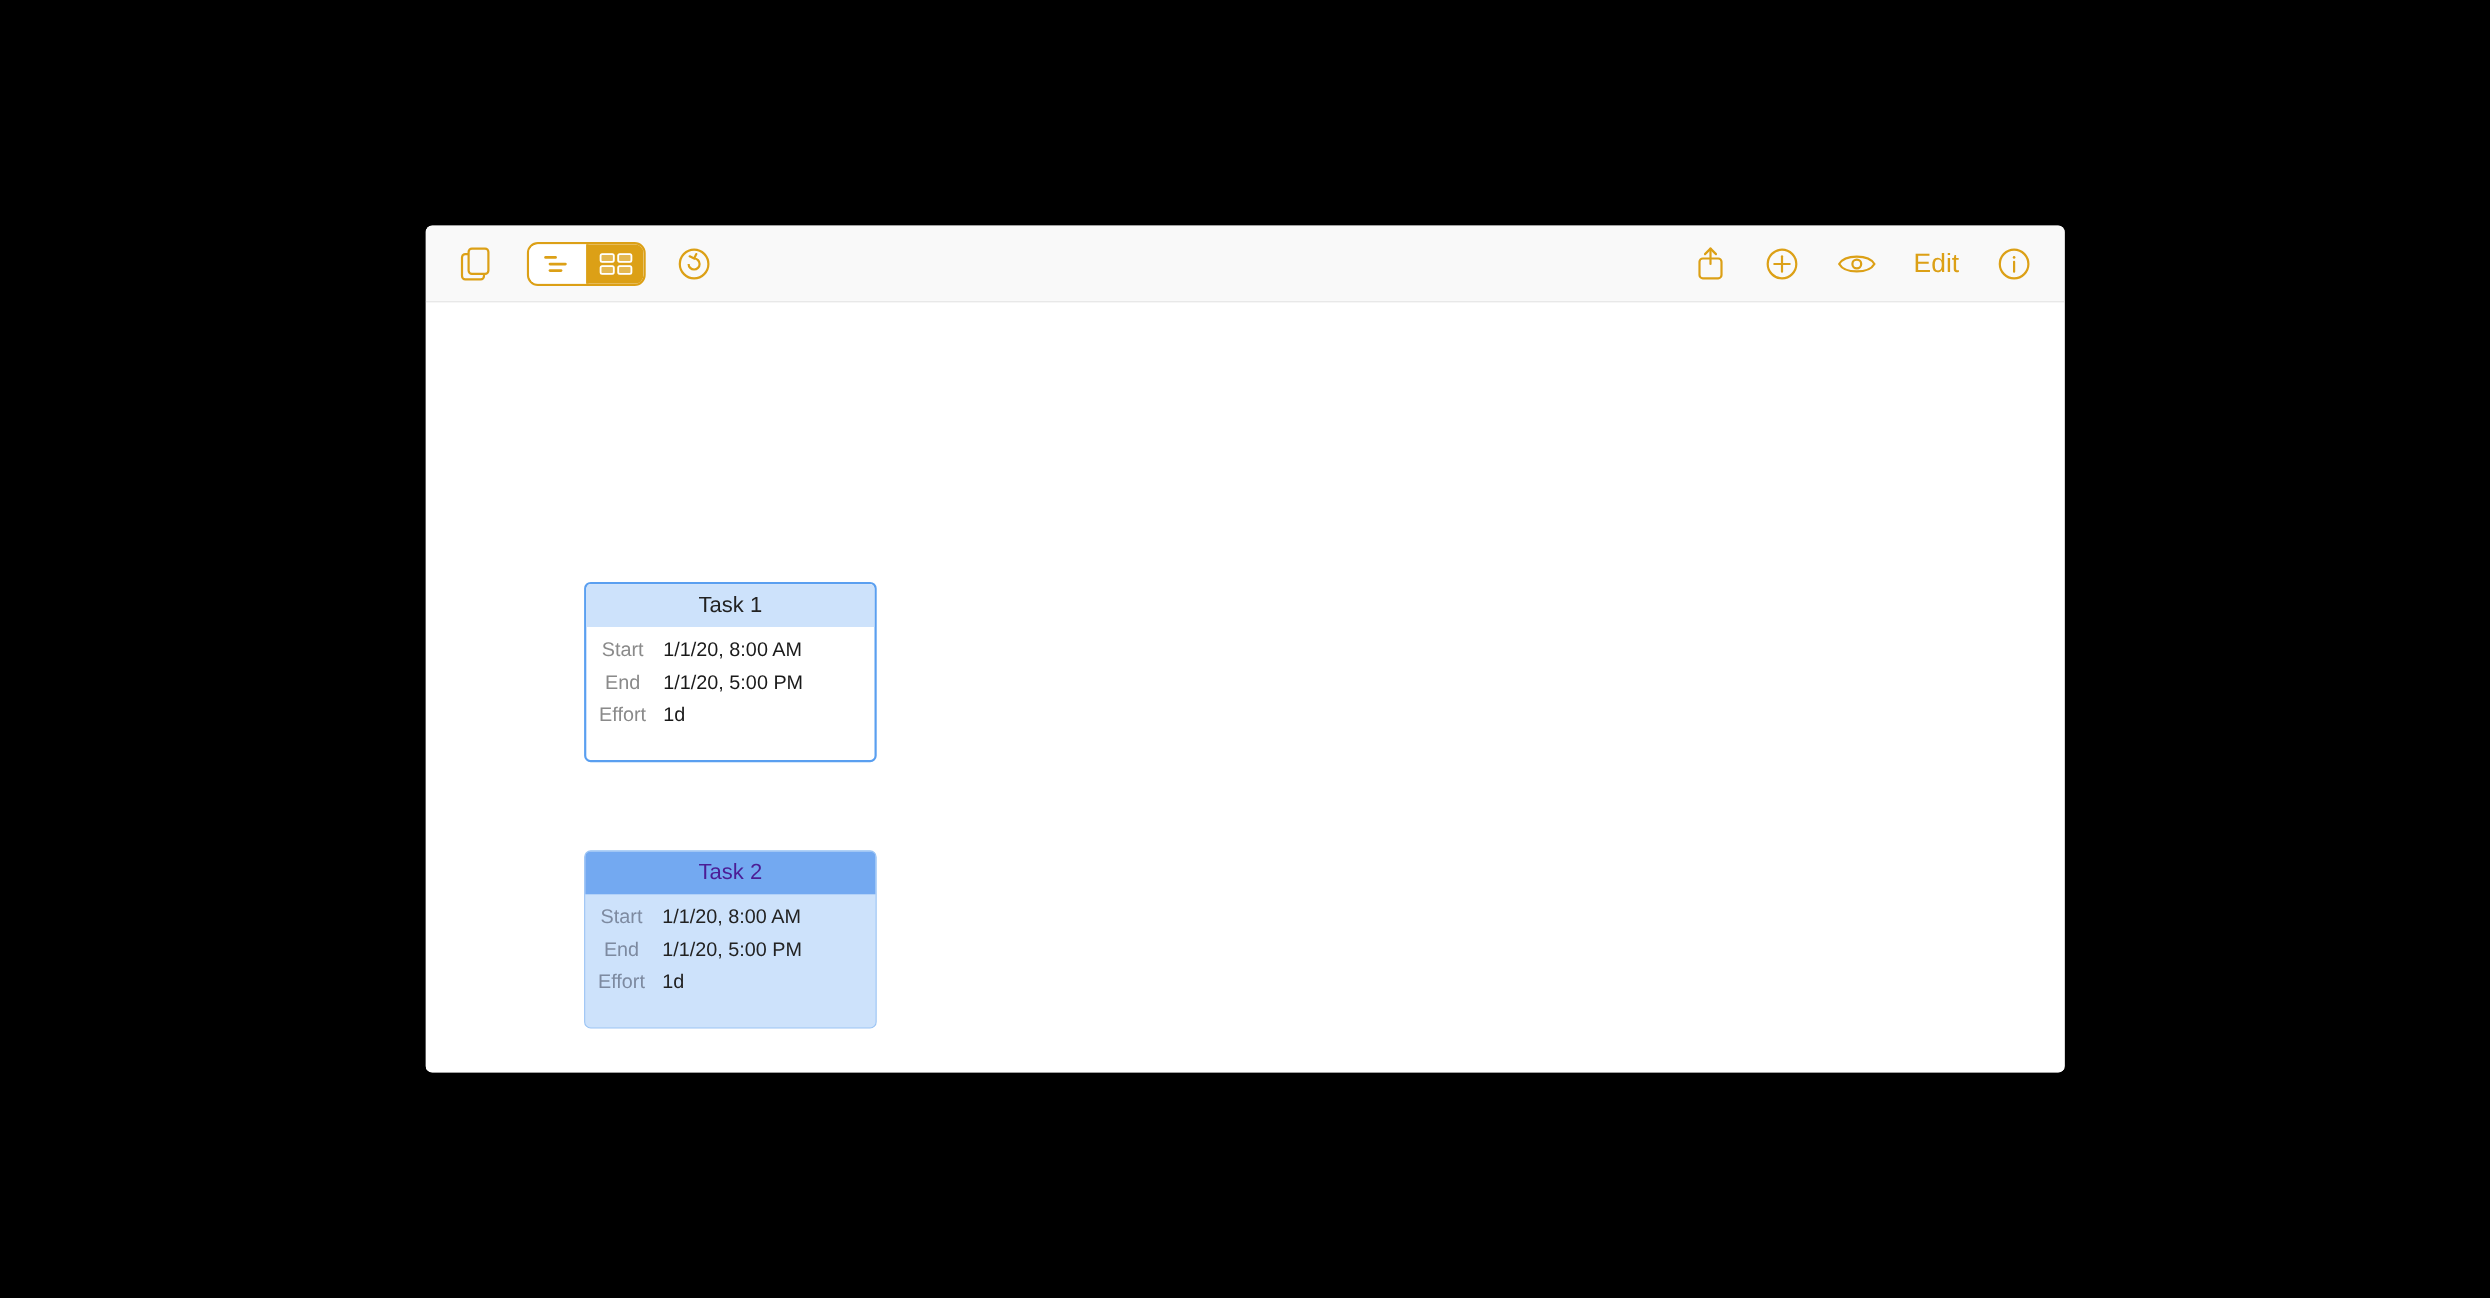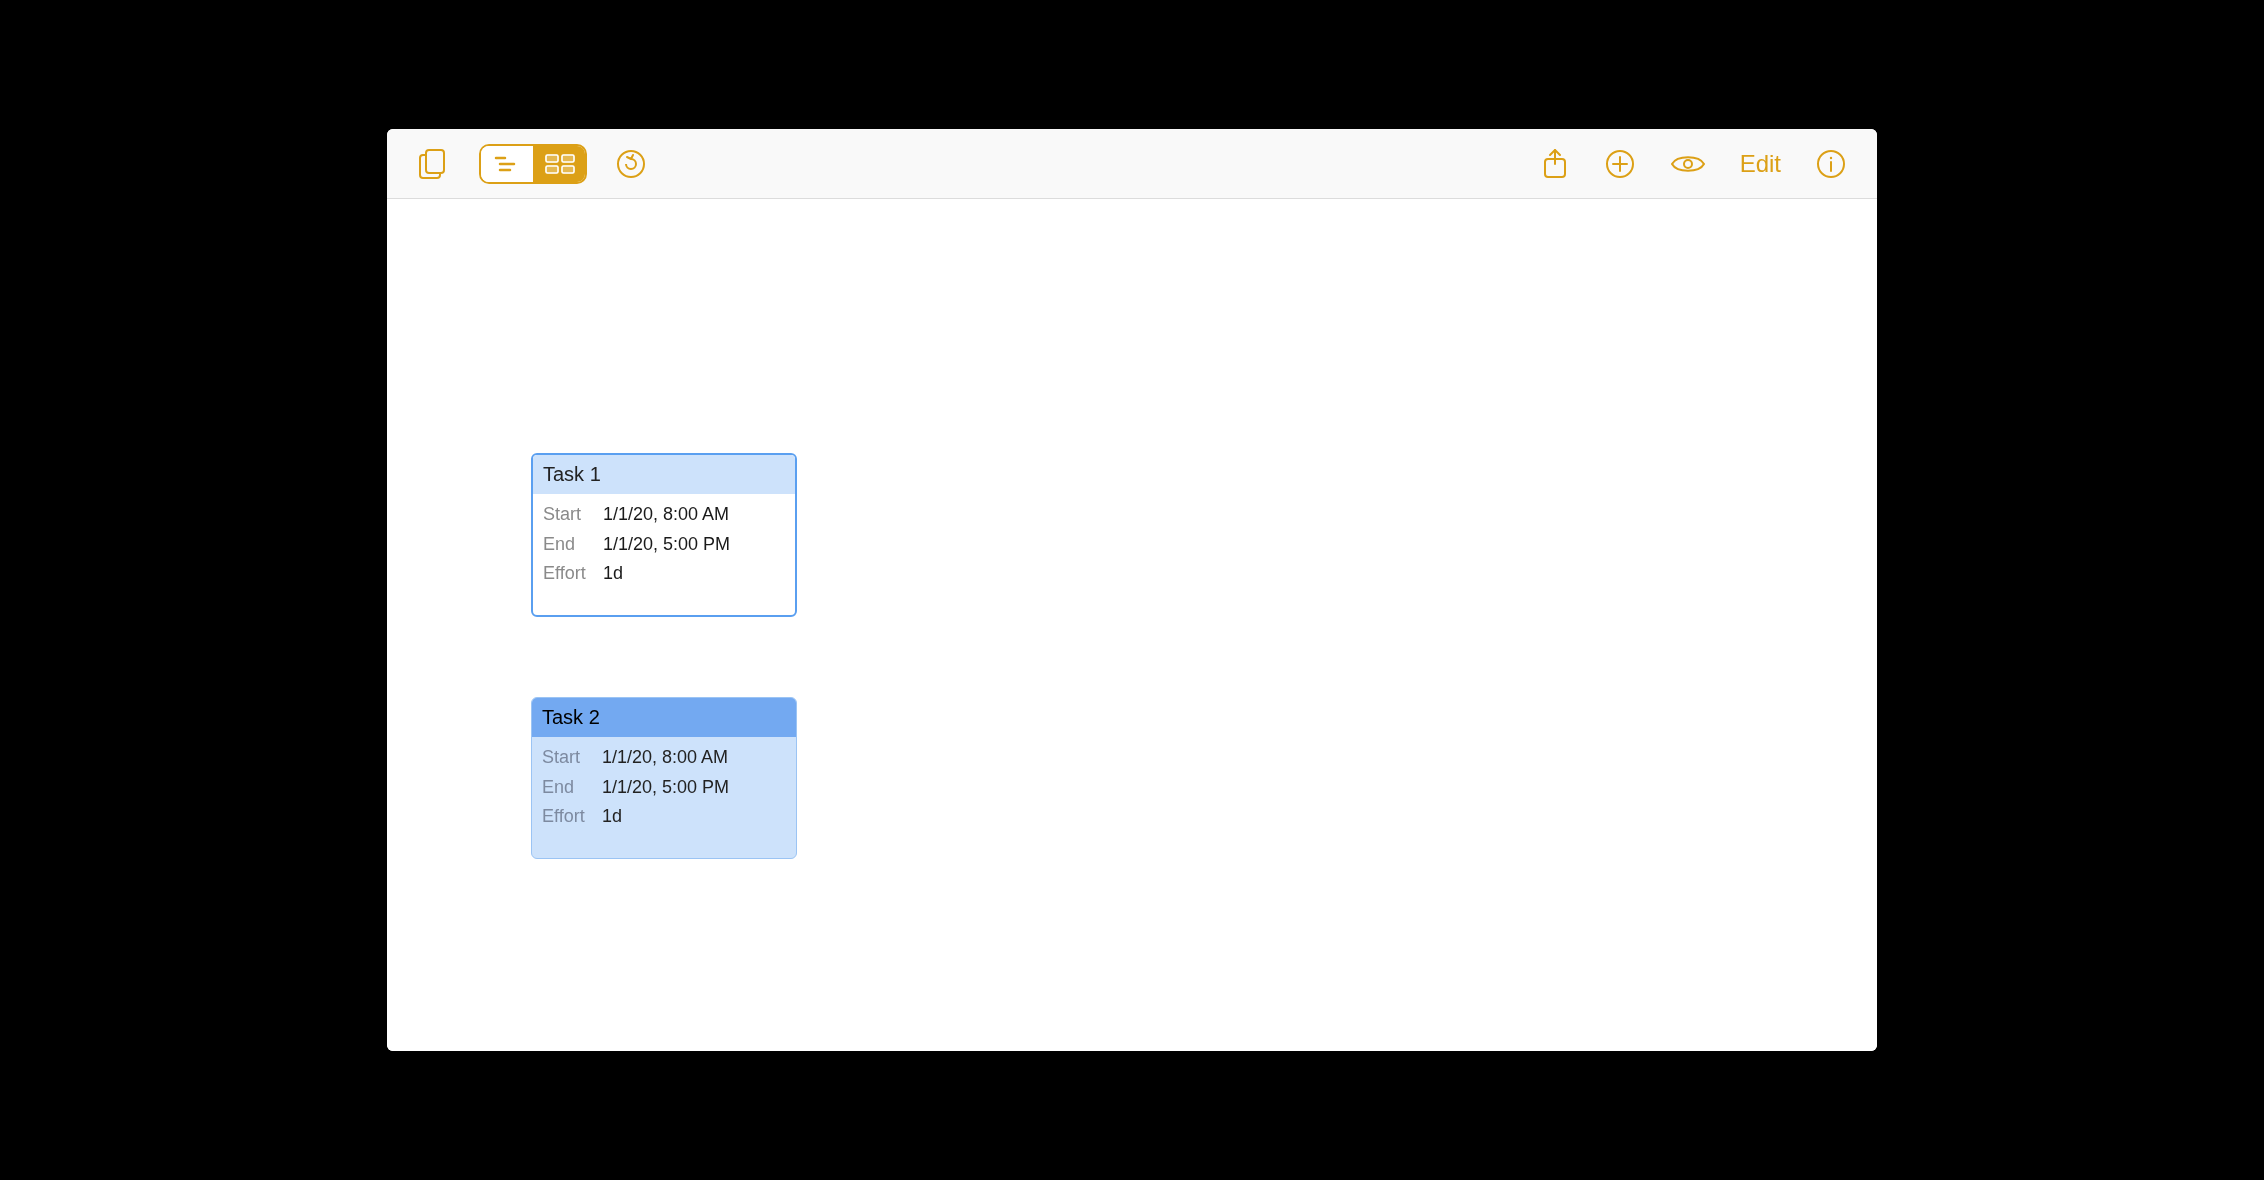--- a/index.html
+++ b/index.html
@@ -6,26 +6,27 @@
   html, body { width: 100%; height: 100%; }
   body {
     font-family: -apple-system, "Helvetica Neue", Helvetica, Arial, sans-serif;
     background: #000;
     display: flex;
     align-items: center;
     justify-content: center;
   }
   .device-frame {
     width: 1490px;
-    height: 922px;
+    height: 770px;
     background: #fff;
     border-radius: 6px;
     overflow: hidden;
     display: flex;
     flex-direction: column;
+    text-align: center;
   }
   .toolbar {
     height: 70px;
     background: #f9f9f9;
     border-bottom: 1px solid #dcdcdc;
     display: flex;
     align-items: center;
     padding: 0 30px 0 30px;
   }
   .toolbar-left { display: flex; align-items: center; gap: 28px; }
@@ -80,21 +81,21 @@
   .task-card.outlined .card-header {
     background: #cde2fb;
     color: #222;
   }
   .task-card.filled {
     border: 1px solid #9bc4f4;
     background: #cde2fb;
   }
   .task-card.filled .card-header {
     background: #73a9f1;
-    color: #000000;
+    color: #4c1d95;
   }
   .card-header {
     padding: 8px 10px 8px 10px;
     font-size: 20px;
   }
   .card-body {
     padding: 6px 10px 26px 10px;
   }
   .row {
     display: flex;

